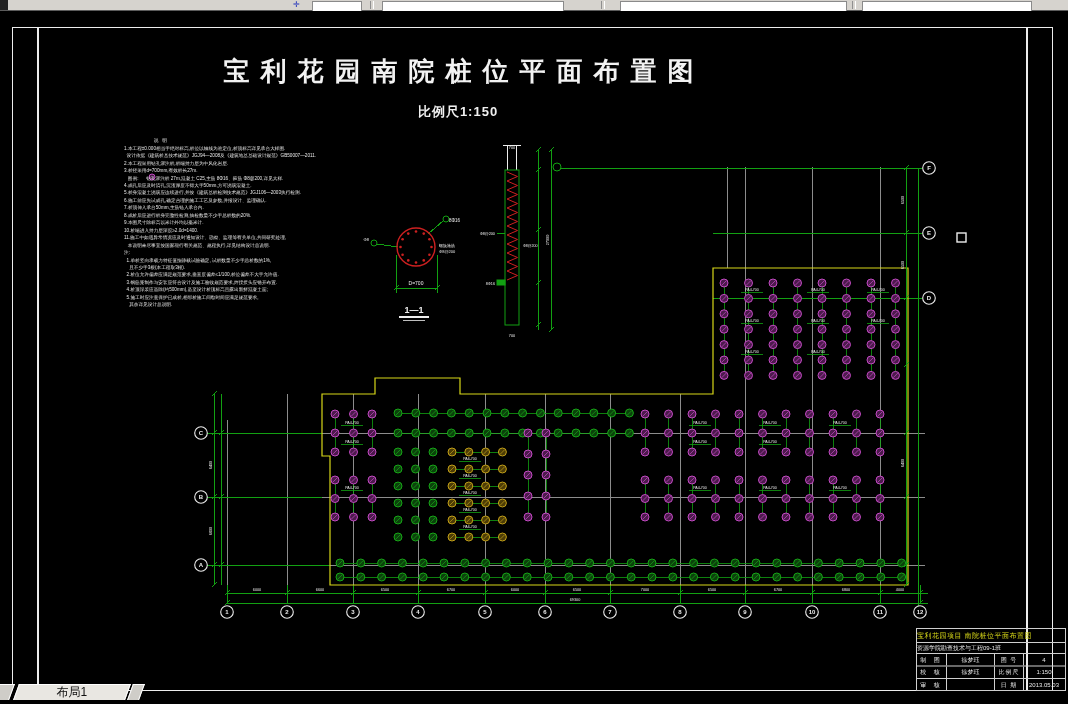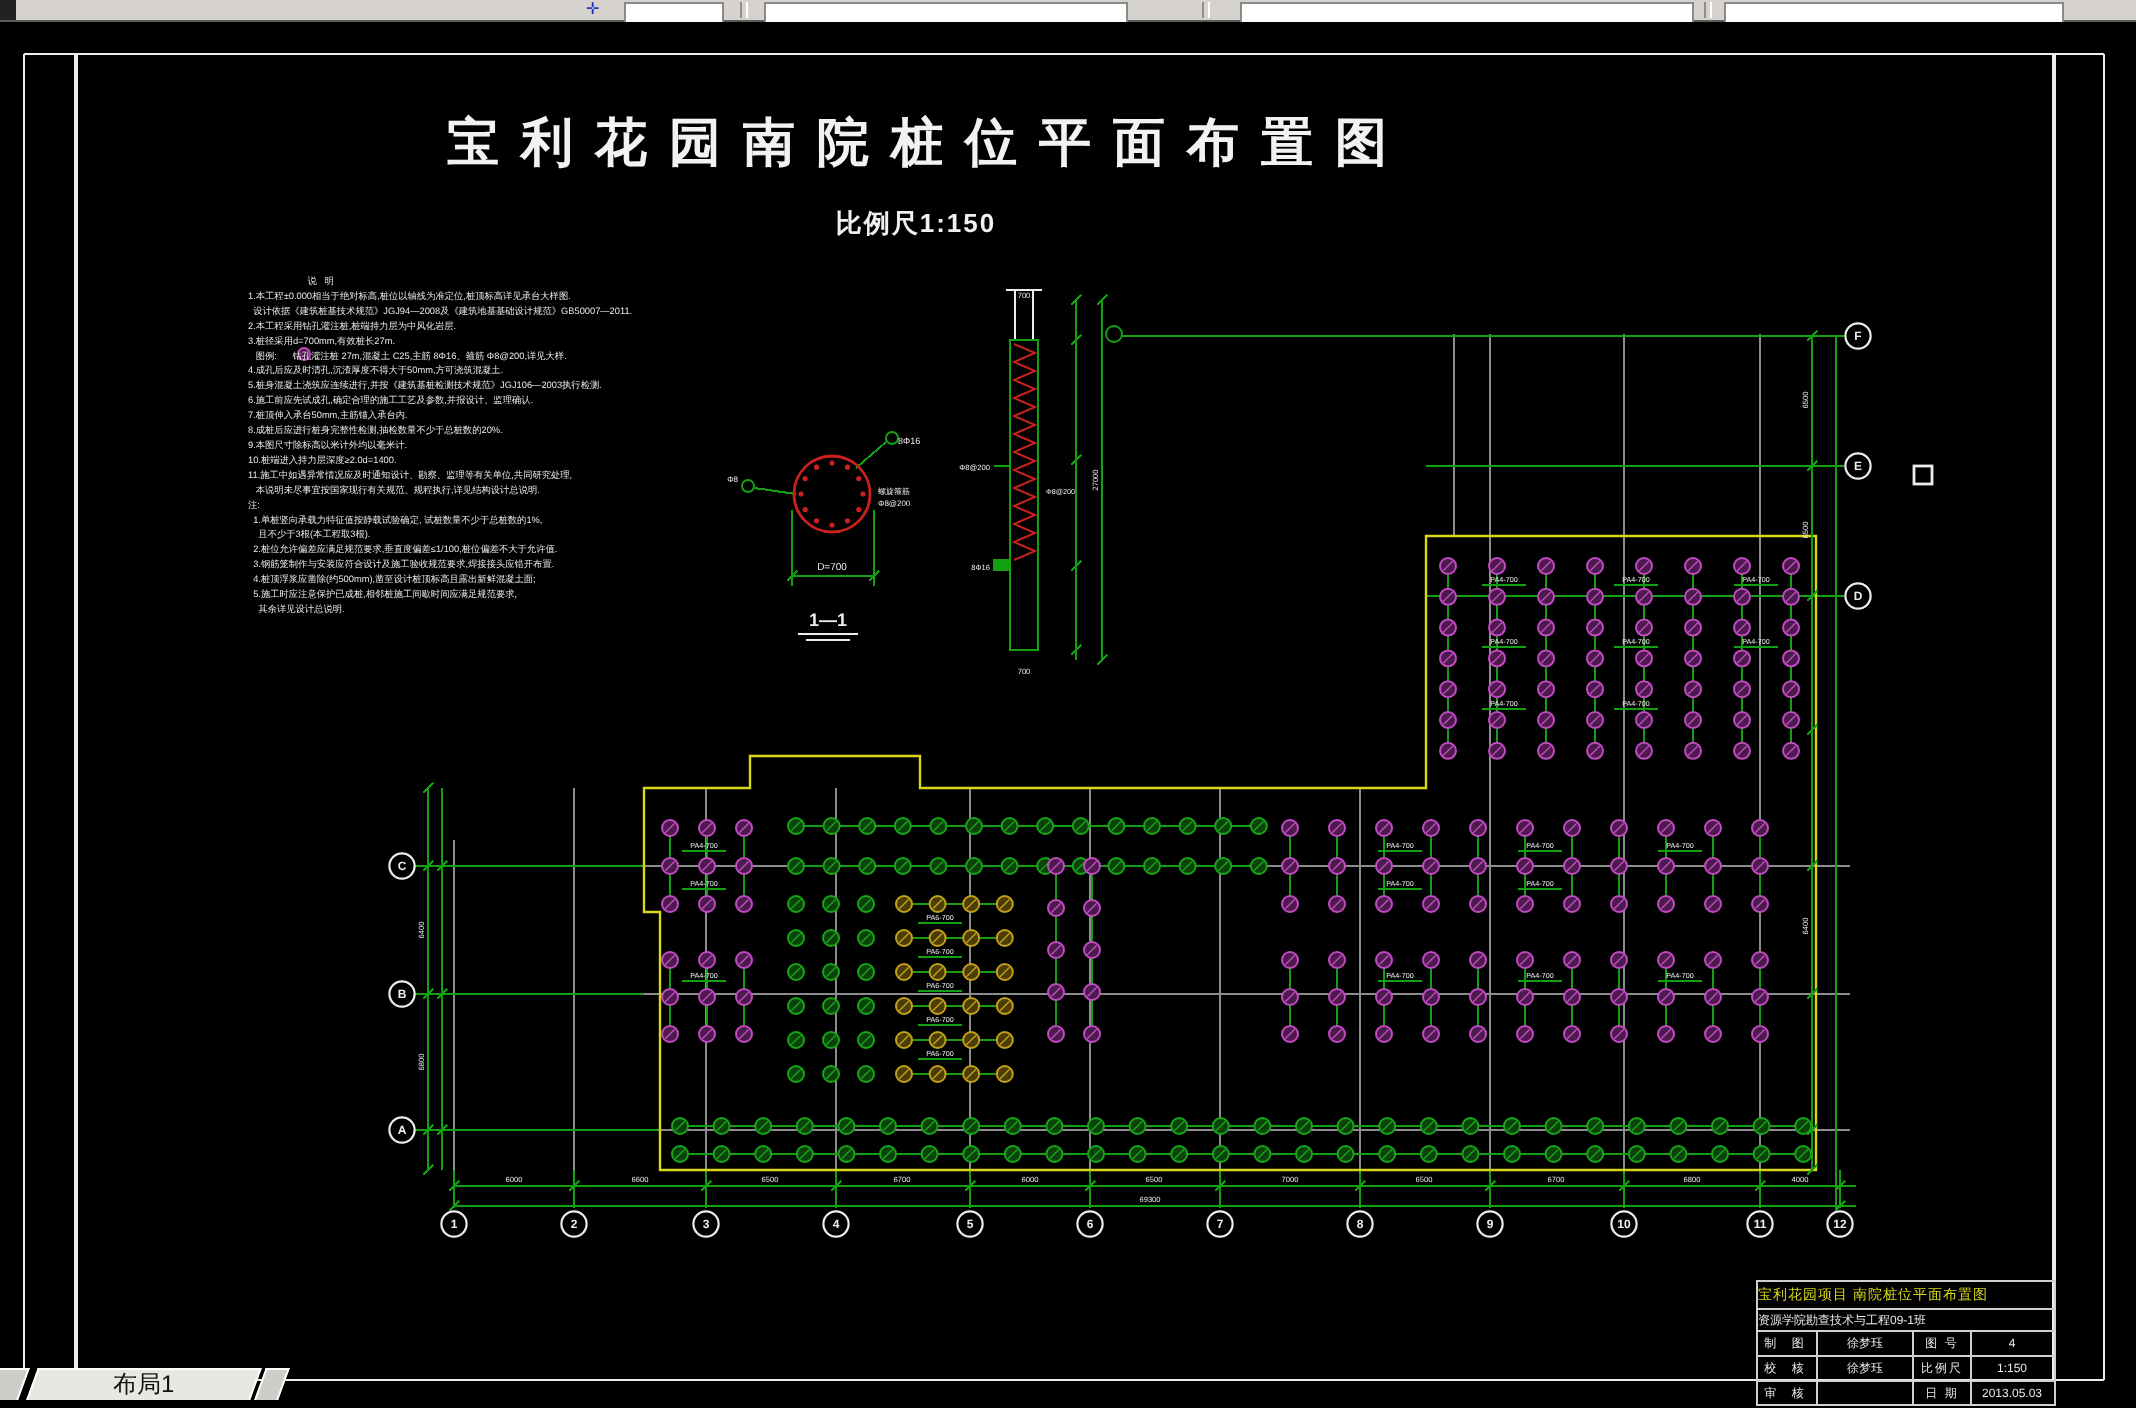--- a/index.html
+++ b/index.html
@@ -16,21 +16,21 @@
   
   #big-title{position:absolute;top:54px;left:0;width:1068px;margin-left:-70px;text-align:center;
              color:#f2f2f2;font-size:26px;font-weight:bold;letter-spacing:11px;z-index:2;}
   #sub-title{position:absolute;top:103px;left:0;width:1068px;margin-left:-76px;text-align:center;
              color:#f0f0f0;font-size:13px;font-weight:bold;letter-spacing:1px;z-index:2;}
   
   #notes{position:absolute;left:124px;top:137px;width:250px;height:180px;z-index:2;}
   #notes .inner{transform:scale(0.5);transform-origin:0 0;width:500px;color:#e8e8e8;}
   #notes .ln{font-size:9.3px;line-height:14.9px;white-space:pre;}
   
-  #tblock{position:absolute;left:878px;top:628px;width:150px;height:63px;z-index:2;margin-top:12px;}
+  #tblock{position:absolute;left:916px;top:628px;width:150px;height:63px;z-index:2;}
   #tblock .inner{transform:scale(0.5);transform-origin:0 0;width:300px;height:126px;
                  border:2px solid #cfcfcf;box-sizing:border-box;color:#e8e8e8;}
   .tb-row{display:flex;box-sizing:border-box;border-top:2px solid #cfcfcf;}
   .tb-row:first-child{border-top:none;}
   .tb-r1{height:26px;line-height:24px;text-align:center;color:#d8d818;font-size:14px;letter-spacing:1px;}
   .tb-r2{height:22px;line-height:20px;text-align:center;font-size:12px;}
   .tb-r345{height:25px;}
   .tb-cell{box-sizing:border-box;border-left:2px solid #cfcfcf;font-size:12px;line-height:22px;
            text-align:center;overflow:hidden;white-space:nowrap;}
   .tb-cell:first-child{border-left:none;}

